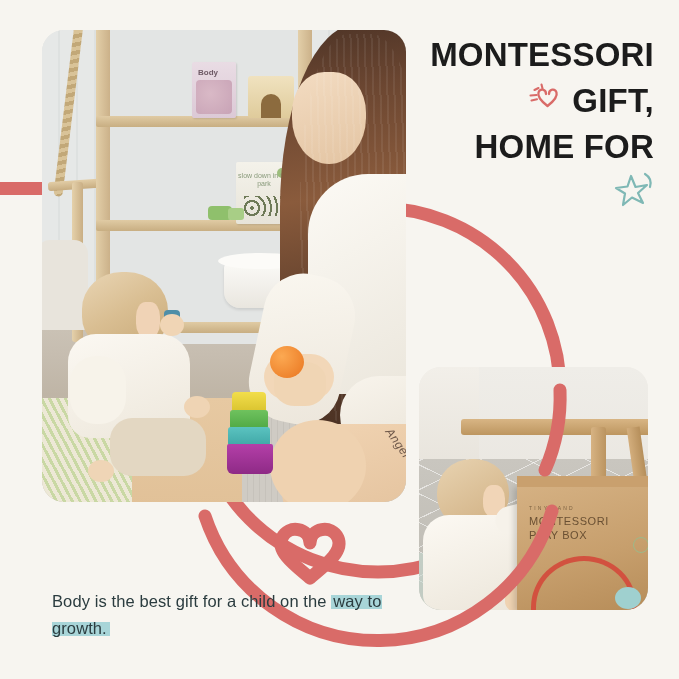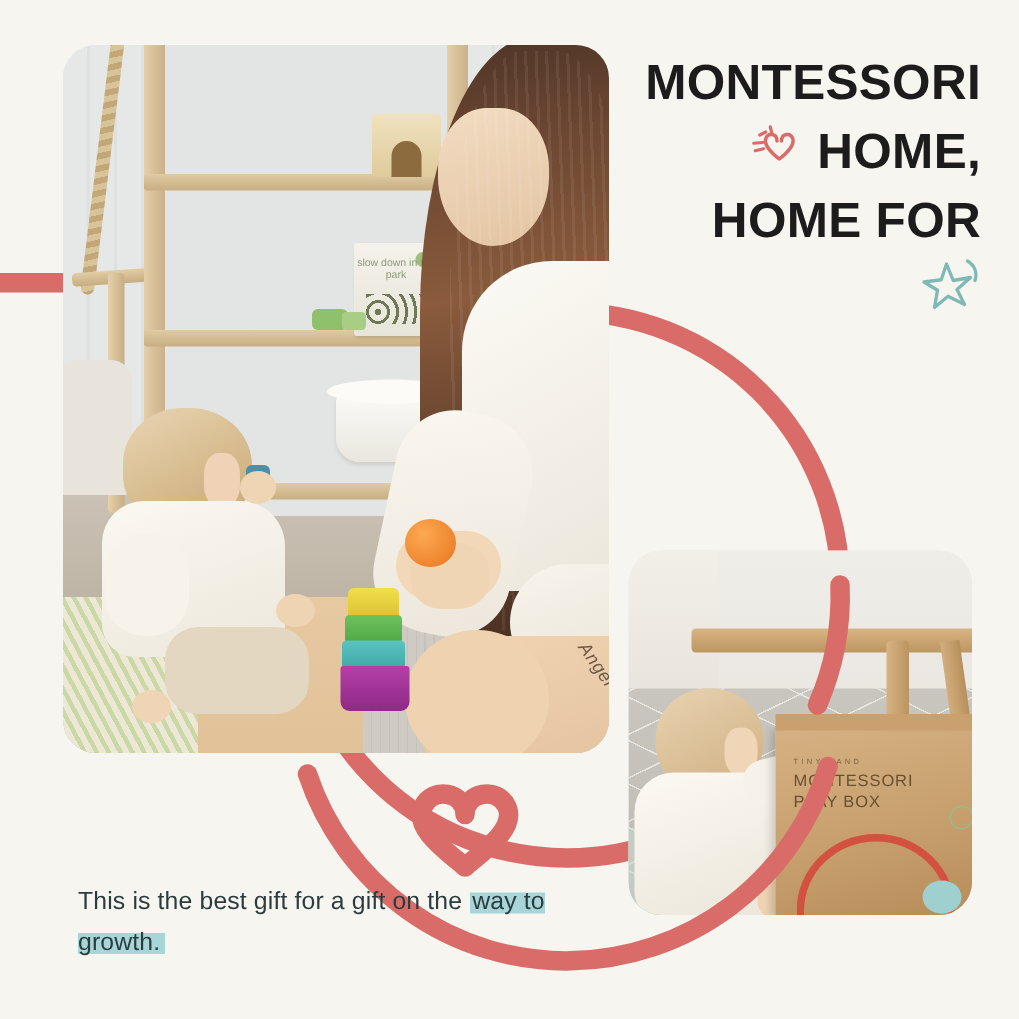--- a/index.html
+++ b/index.html
@@ -216,20 +216,24 @@
       <div class="chair-back"></div>
 
       <div class="shelf-unit">
         <div class="shelf-back"></div>
         <div class="shelf-side l"></div>
         <div class="shelf-side r"></div>
         <div class="shelf-board s1"></div>
         <div class="shelf-board s2"></div>
         <div class="shelf-board s3"></div>
 
+        <div class="book-body">
+          <span class="bt">Body</span>
+          <span class="bimg"></span>
+        </div>
         <div class="house-toy">
           <span class="door"></span>
         </div>
         <div class="mint-ball"></div>
 
         <div class="book2">
           <span class="dot"></span>
           <span class="t">slow down in the park</span>
           <span class="art"></span>
         </div>
@@ -330,29 +334,29 @@
   <div class="headline">
     <span class="ln">MONTESSORI</span>
     <span class="ln hl-inline">
       <svg width="34" height="30" viewBox="0 0 34 30">
         <path d="M17 12 C17 7, 11 6, 9.5 10.5 C8 15, 14 20.5, 18.5 24 C23 20.5, 29 15, 27.5 10.5 C26 6, 20 7, 20 12" fill="none" stroke="#D96B68" stroke-width="2.3" stroke-linecap="round" stroke-linejoin="round"></path>
         <path d="M1.5 13.5 L7.5 13" stroke="#D96B68" stroke-width="2.1" stroke-linecap="round" fill="none"></path>
         <path d="M2.5 18.5 L8 17.2" stroke="#D96B68" stroke-width="2.1" stroke-linecap="round" fill="none"></path>
         <path d="M5.5 8 L9.5 6" stroke="#D96B68" stroke-width="2.1" stroke-linecap="round" fill="none"></path>
         <path d="M12.5 2.5 L13.5 6.5" stroke="#D96B68" stroke-width="2.1" stroke-linecap="round" fill="none"></path>
       </svg>
-      <span>HOME,</span>
+      <span>GIFT,</span>
     </span>
     <span class="ln">HOME FOR</span>
     <span class="ln hl-inline">
       <svg width="40" height="38" viewBox="0 0 40 38">
         <path d="M17 6 L21.5 17 L33 15 L24 23 L29 33 L18 27.5 L9 35 L11 23.5 L2 18 L13.5 16.5 Z" fill="none" stroke="#7FB8B5" stroke-width="2.2" stroke-linejoin="round"></path>
         <path d="M31 4 C36 7, 37.5 12, 36 17" fill="none" stroke="#7FB8B5" stroke-width="2.2" stroke-linecap="round"></path>
       </svg>
     </span>
   </div>
 
   <div class="caption">
-    <span>This is the best gift for a gift on the</span>
+    <span>Body is the best gift for a child on the</span>
     <span class="hl">way to growth.</span>
   </div>
 
 </div>
 
 </body></html>

